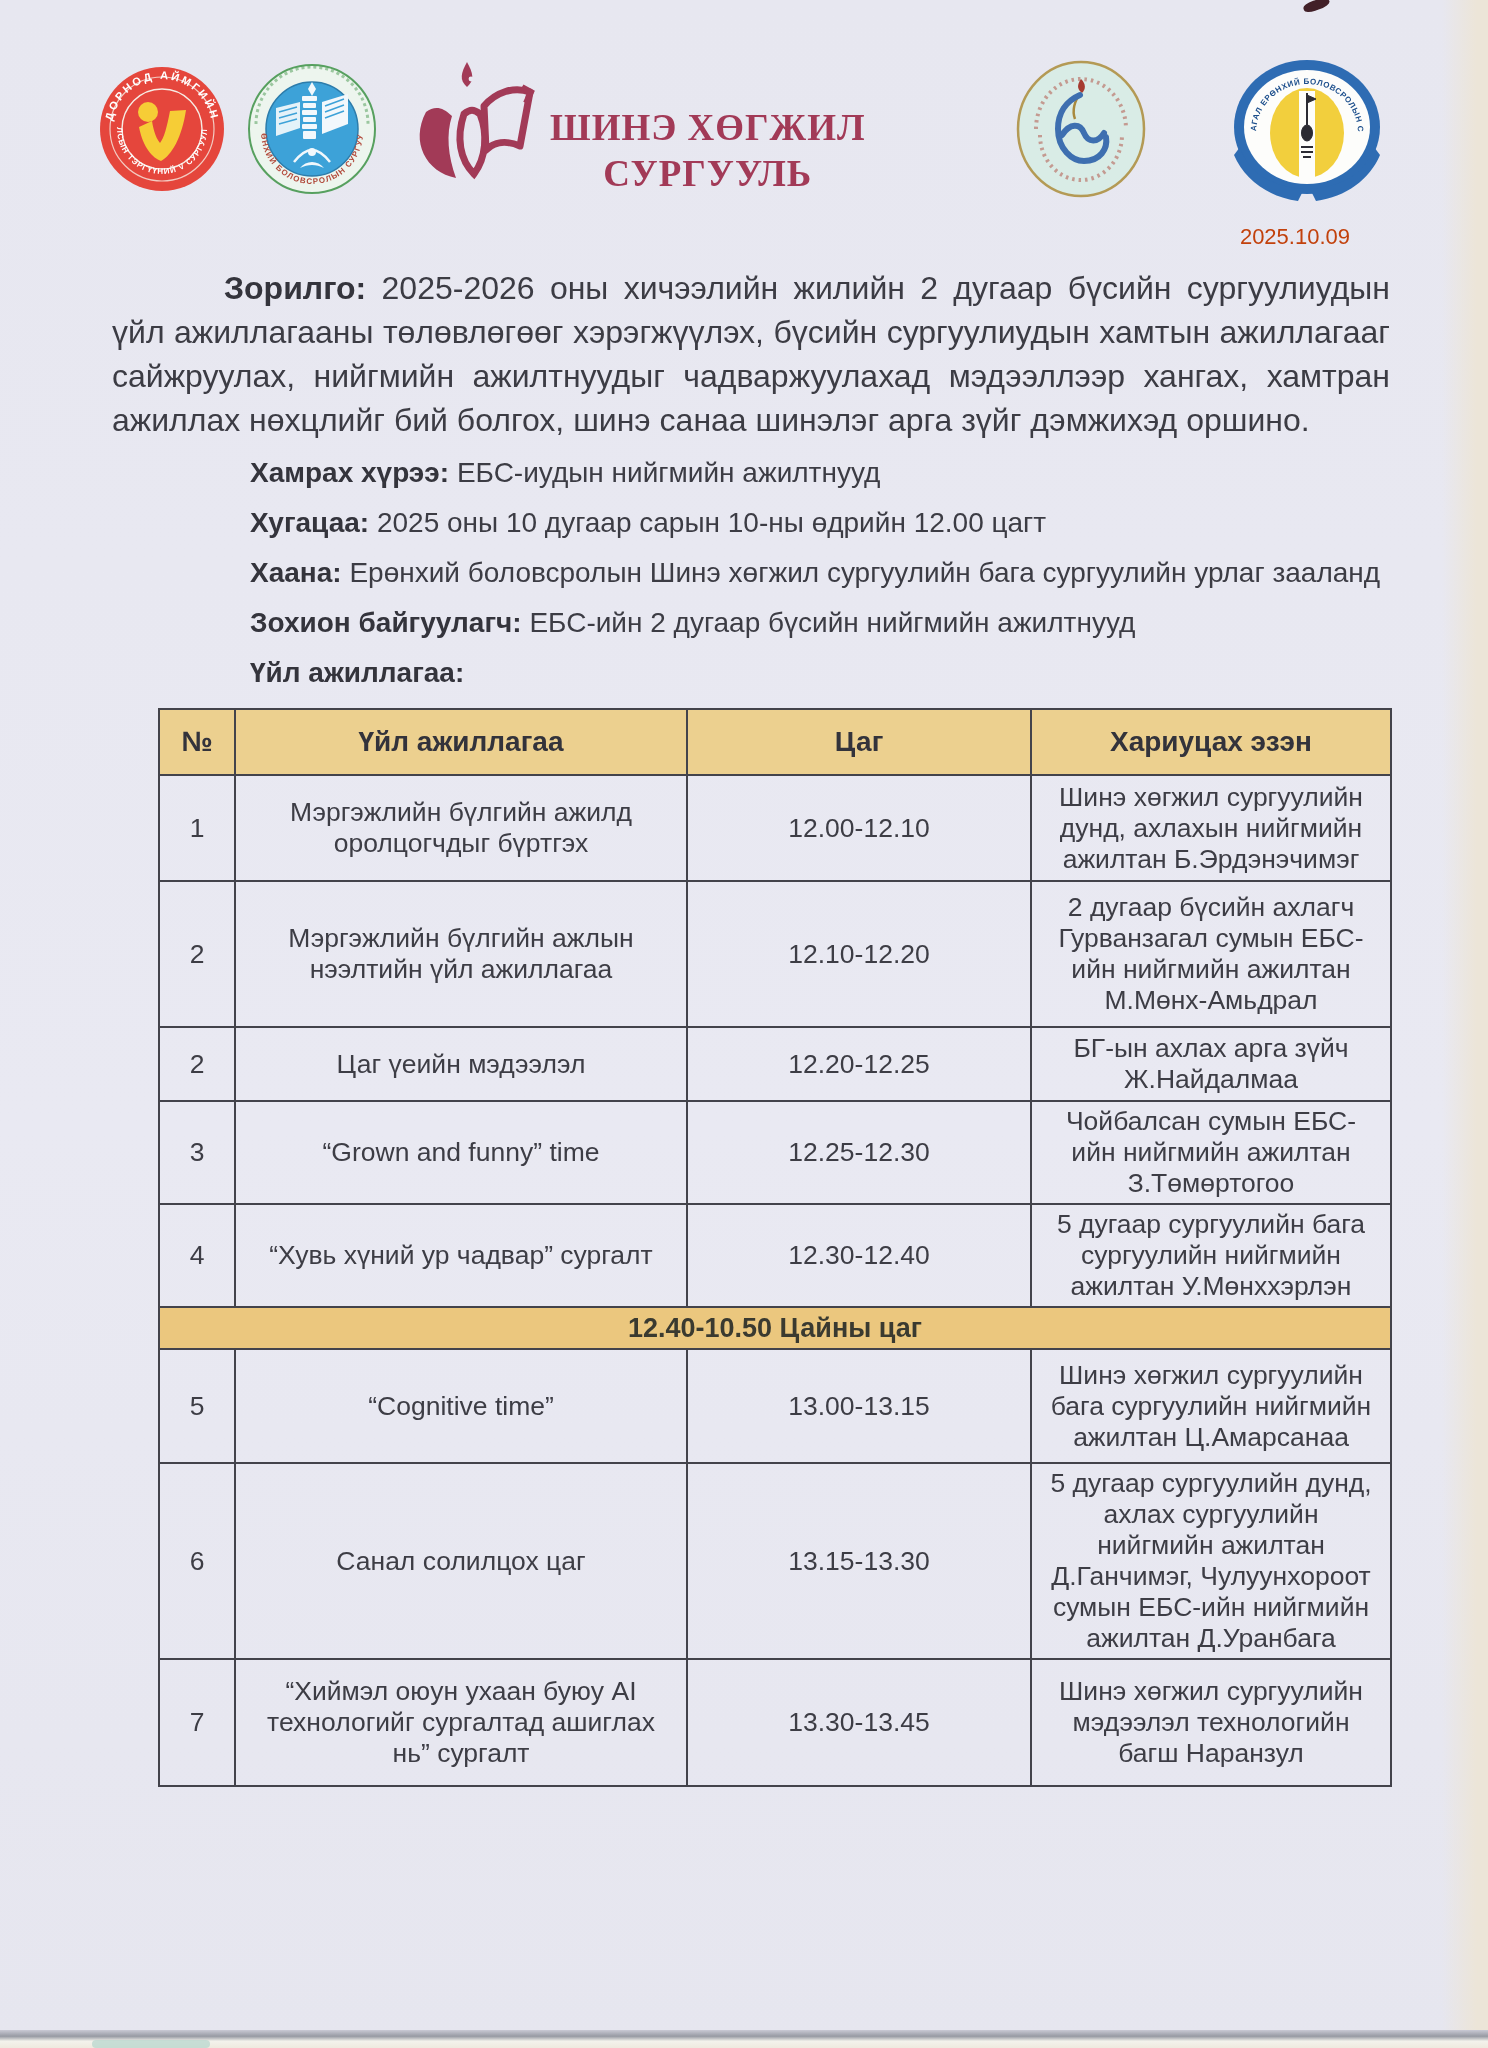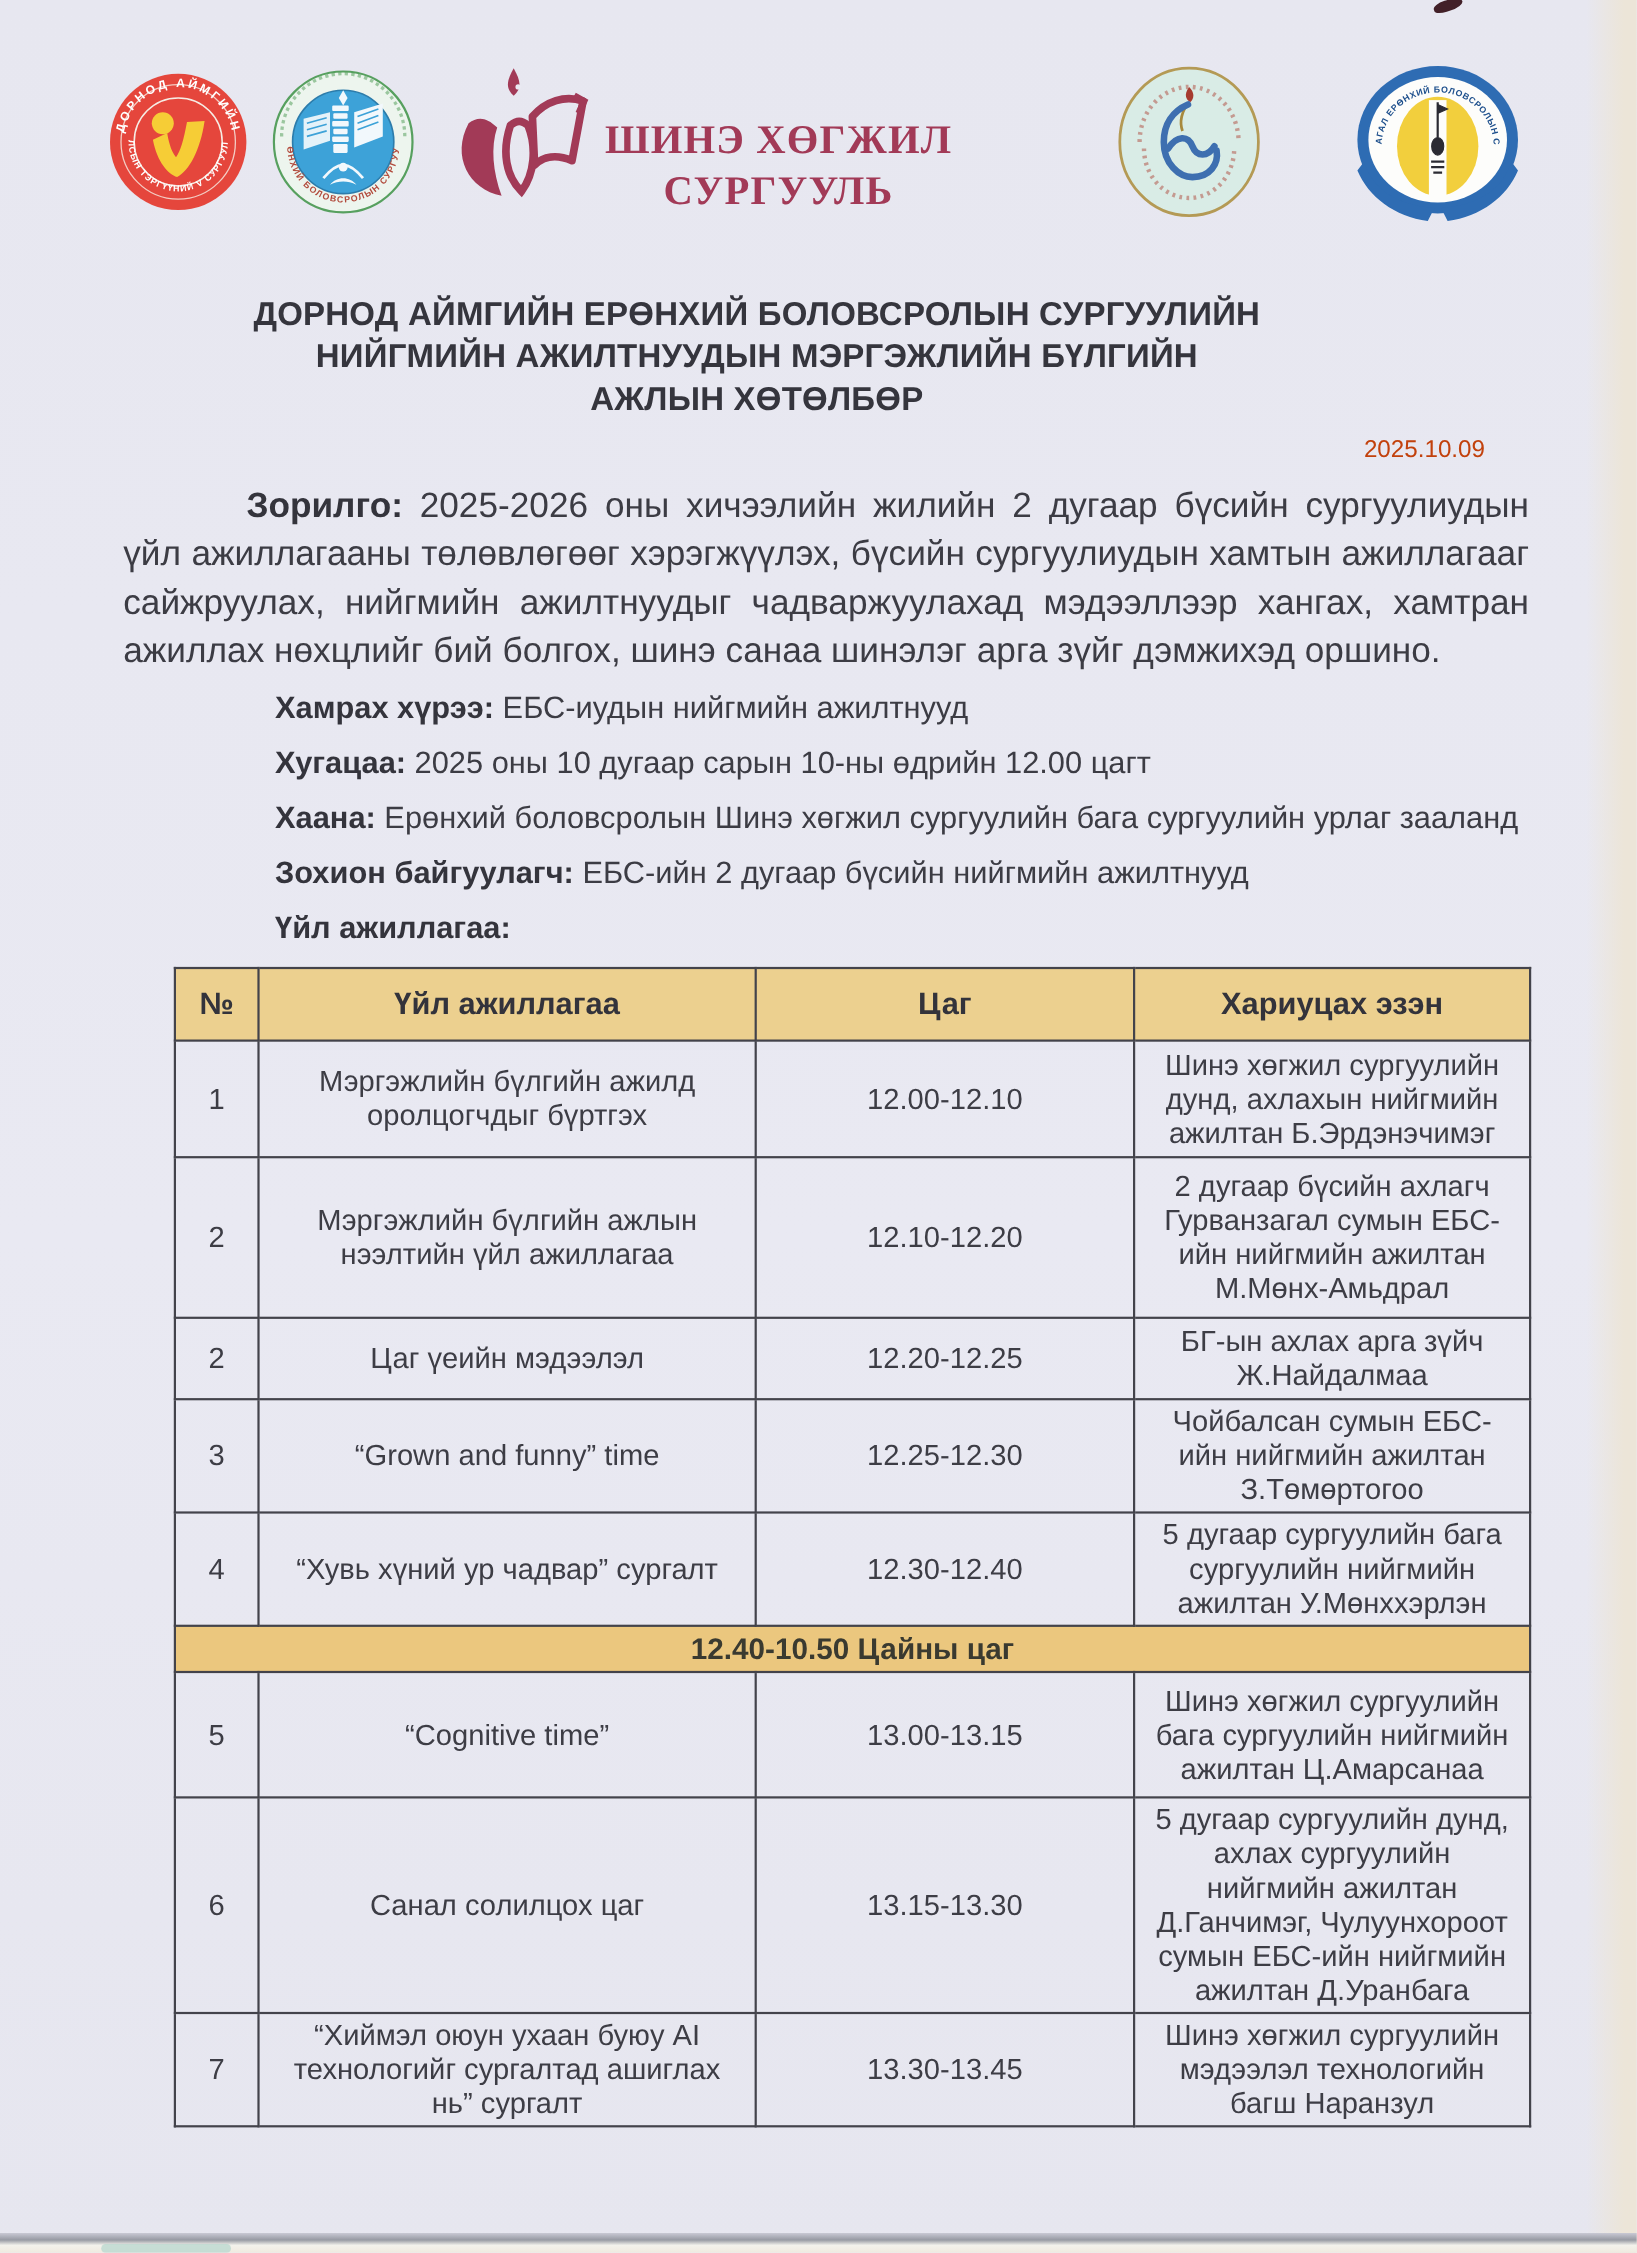--- a/index.html
+++ b/index.html
@@ -36,21 +36,21 @@
   .info{margin-top:6px;}
   .info p{margin:0 0 0 138px;font-size:28px;line-height:50px;color:#3c3c44;}
   .b{font-weight:700;color:#34343c;text-align:center;}
 
   
   table{border-collapse:collapse;table-layout:fixed;width:1232px;margin:10px 0 0 46px;}
   th,td{border:2.4px solid #43434b;vertical-align:middle;text-align:center;
     padding:4px 10px;word-wrap:break-word;}
   thead th{background:#ecd08f;font-size:28px;font-weight:700;color:#33333b;height:56px;}
   td{font-size:26.5px;line-height:31px;color:#3d3d45;}
-  td.col-activity{padding:4px 22px;}
+  td.col-activity{padding:16px 22px;}
   td.col-owner{padding:4px 12px;margin-left:36px;}
   td.band{background:#ebc77e;font-weight:700;font-size:27px;color:#3a3a30;padding:2px;}
   tbody tr:nth-child(1){height:106px;}
   tbody tr:nth-child(2){height:146px;}
   tbody tr:nth-child(3){height:74px;}
   tbody tr:nth-child(4){height:96px;}
   tbody tr:nth-child(5){height:96px;}
   tbody tr:nth-child(6){height:42px;}
   tbody tr:nth-child(7){height:114px;}
   tbody tr:nth-child(8){height:158px;}
@@ -163,25 +163,20 @@
       <text fill="#1d4f8c" font-size="8" font-weight="700" letter-spacing=".6">
         <textPath href="#l5t" startOffset="50%" text-anchor="middle">ГУРВАНЗАГАЛ ЕРӨНХИЙ БОЛОВСРОЛЫН СУРГУУЛЬ</textPath>
       </text>
       <g fill="#2e6cb3">
         <path d="M12 92 C20 118 44 132 76 134 L70 146 C40 142 16 124 6 100 Z"></path>
         <path d="M146 92 C138 118 114 132 82 134 L88 146 C118 142 142 124 152 100 Z"></path>
       </g>
     </svg>
   </header>
 
-  <section class="title">
-    <div>ДОРНОД АЙМГИЙН ЕРӨНХИЙ БОЛОВСРОЛЫН СУРГУУЛИЙН</div>
-    <div>НИЙГМИЙН АЖИЛТНУУДЫН МЭРГЭЖЛИЙН БҮЛГИЙН</div>
-    <div>АЖЛЫН ХӨТӨЛБӨР</div>
-  </section>
 
   <div class="date">2025.10.09</div>
 
   <p class="goal"><span class="b">Зорилго:</span> <span>2025-2026 оны хичээлийн жилийн 2 дугаар бүсийн сургуулиудын үйл ажиллагааны төлөвлөгөөг хэрэгжүүлэх, бүсийн сургуулиудын хамтын ажиллагааг сайжруулах, нийгмийн ажилтнуудыг чадваржуулахад мэдээллээр хангах, хамтран ажиллах нөхцлийг бий болгох, шинэ санаа шинэлэг арга зүйг дэмжихэд оршино.</span></p>
 
   <div class="info">
     <p><span class="b">Хамрах хүрээ:</span> <span>ЕБС-иудын нийгмийн ажилтнууд</span></p>
     <p><span class="b">Хугацаа:</span> <span>2025 оны 10 дугаар сарын 10-ны өдрийн 12.00 цагт</span></p>
     <p><span class="b">Хаана:</span> <span>Ерөнхий боловсролын Шинэ хөгжил сургуулийн бага сургуулийн урлаг зааланд</span></p>
     <p><span class="b">Зохион байгуулагч:</span> <span>ЕБС-ийн 2 дугаар бүсийн нийгмийн ажилтнууд</span></p>

